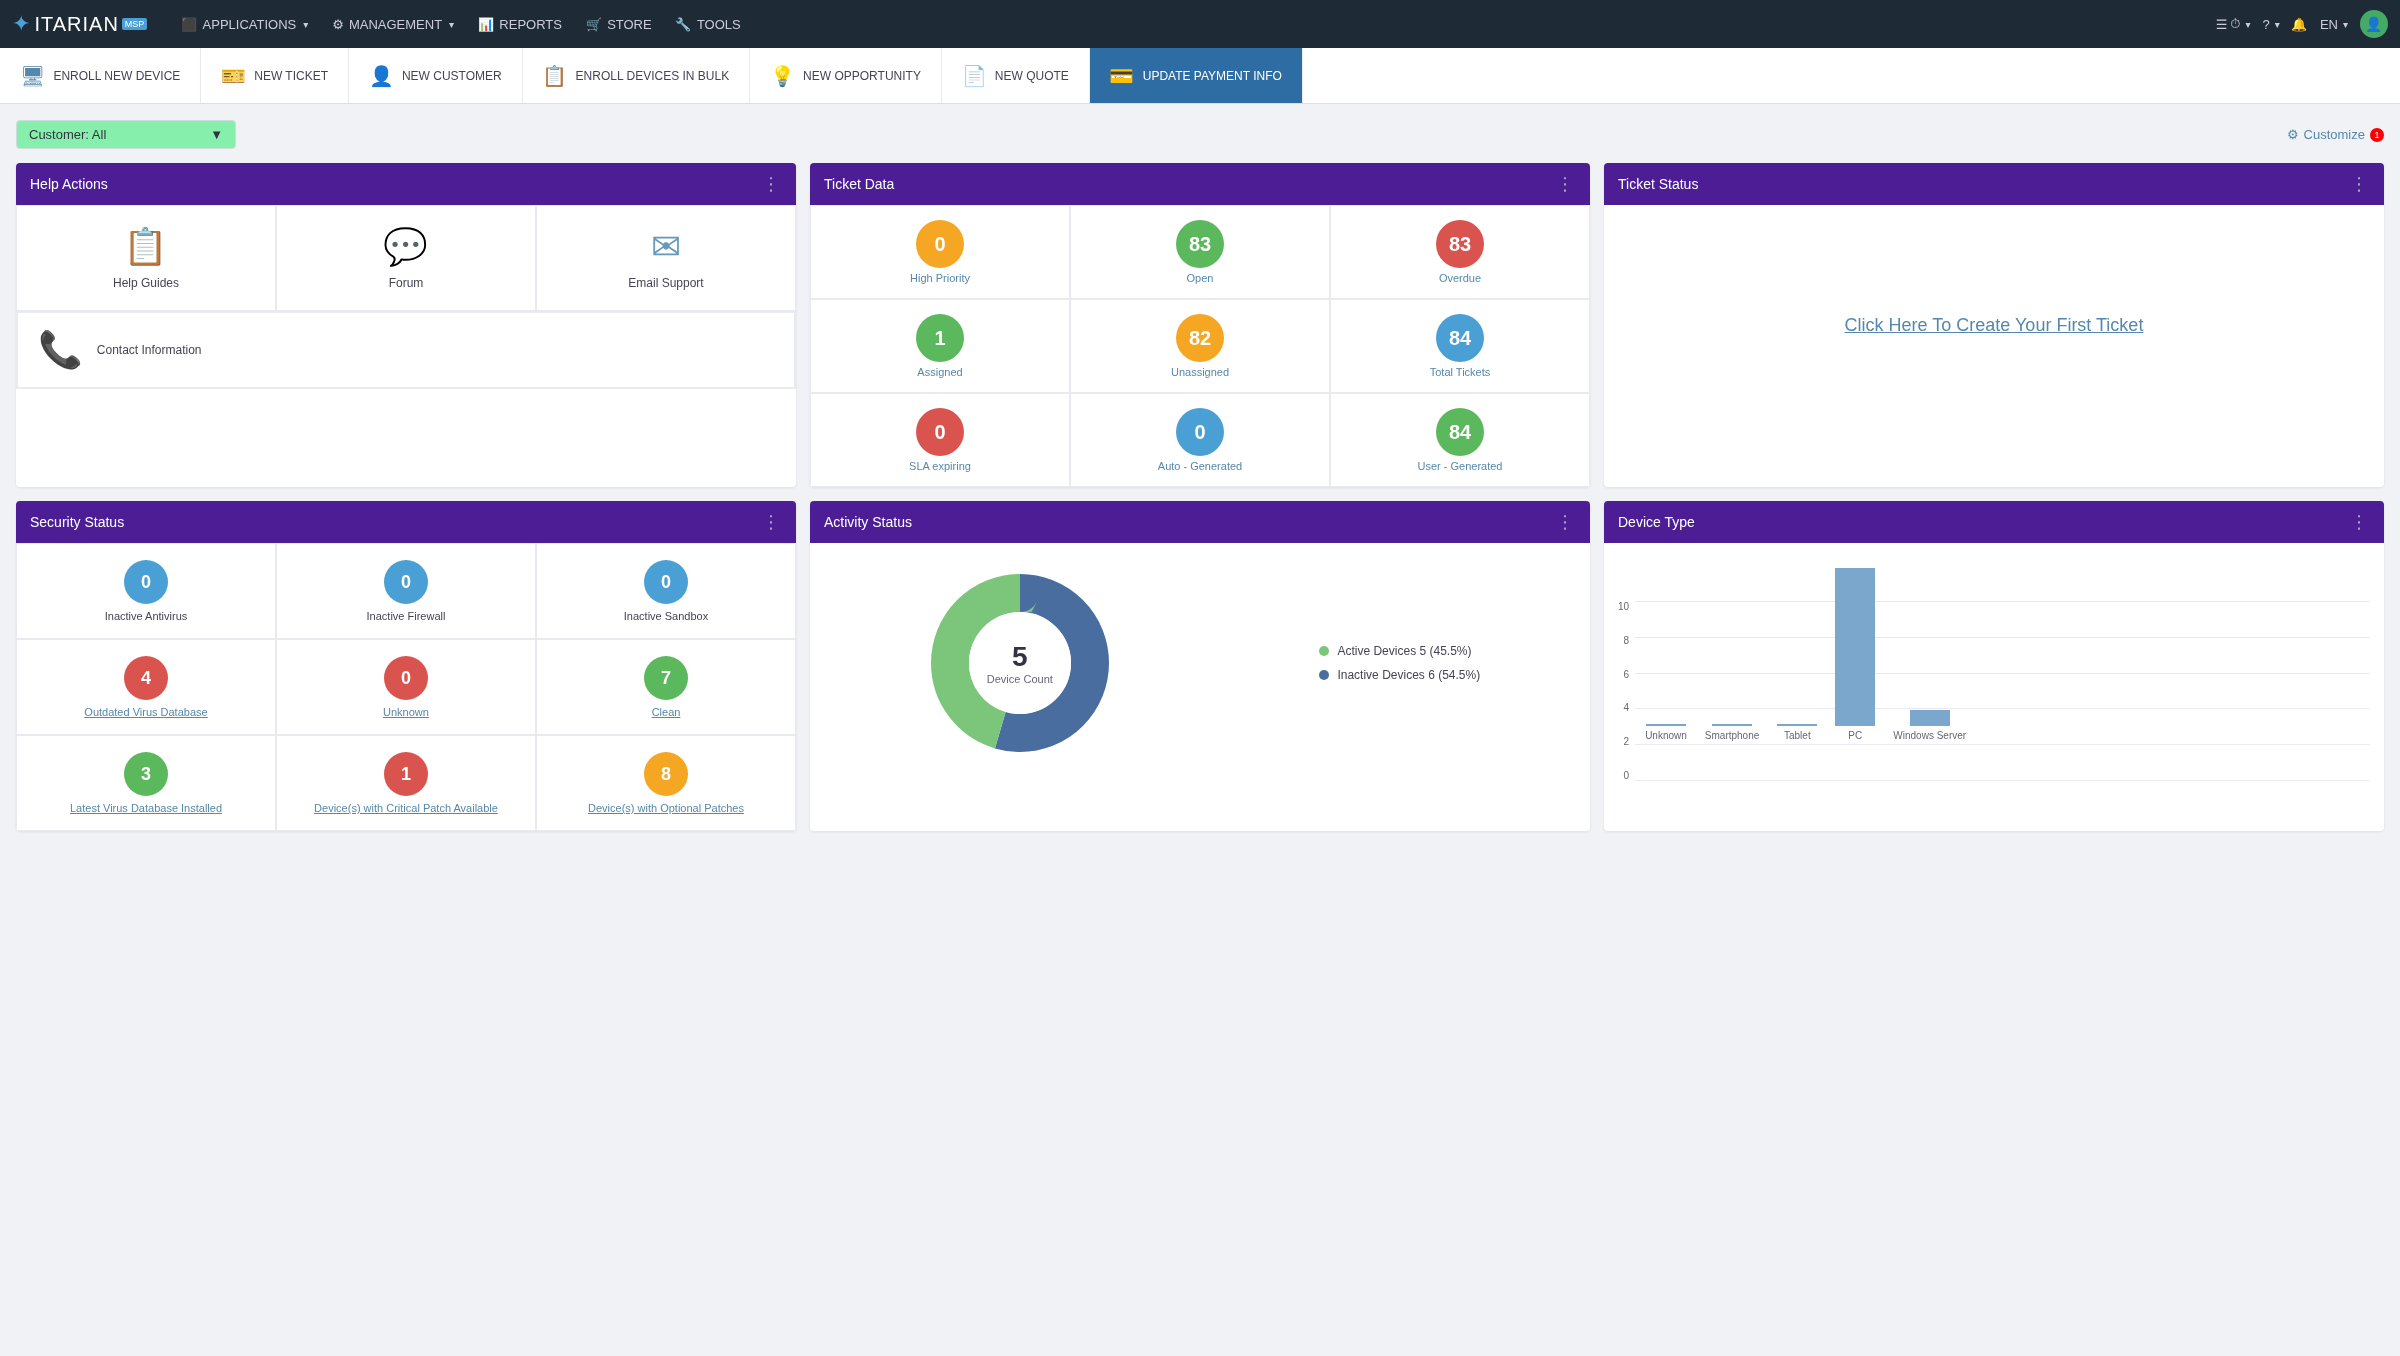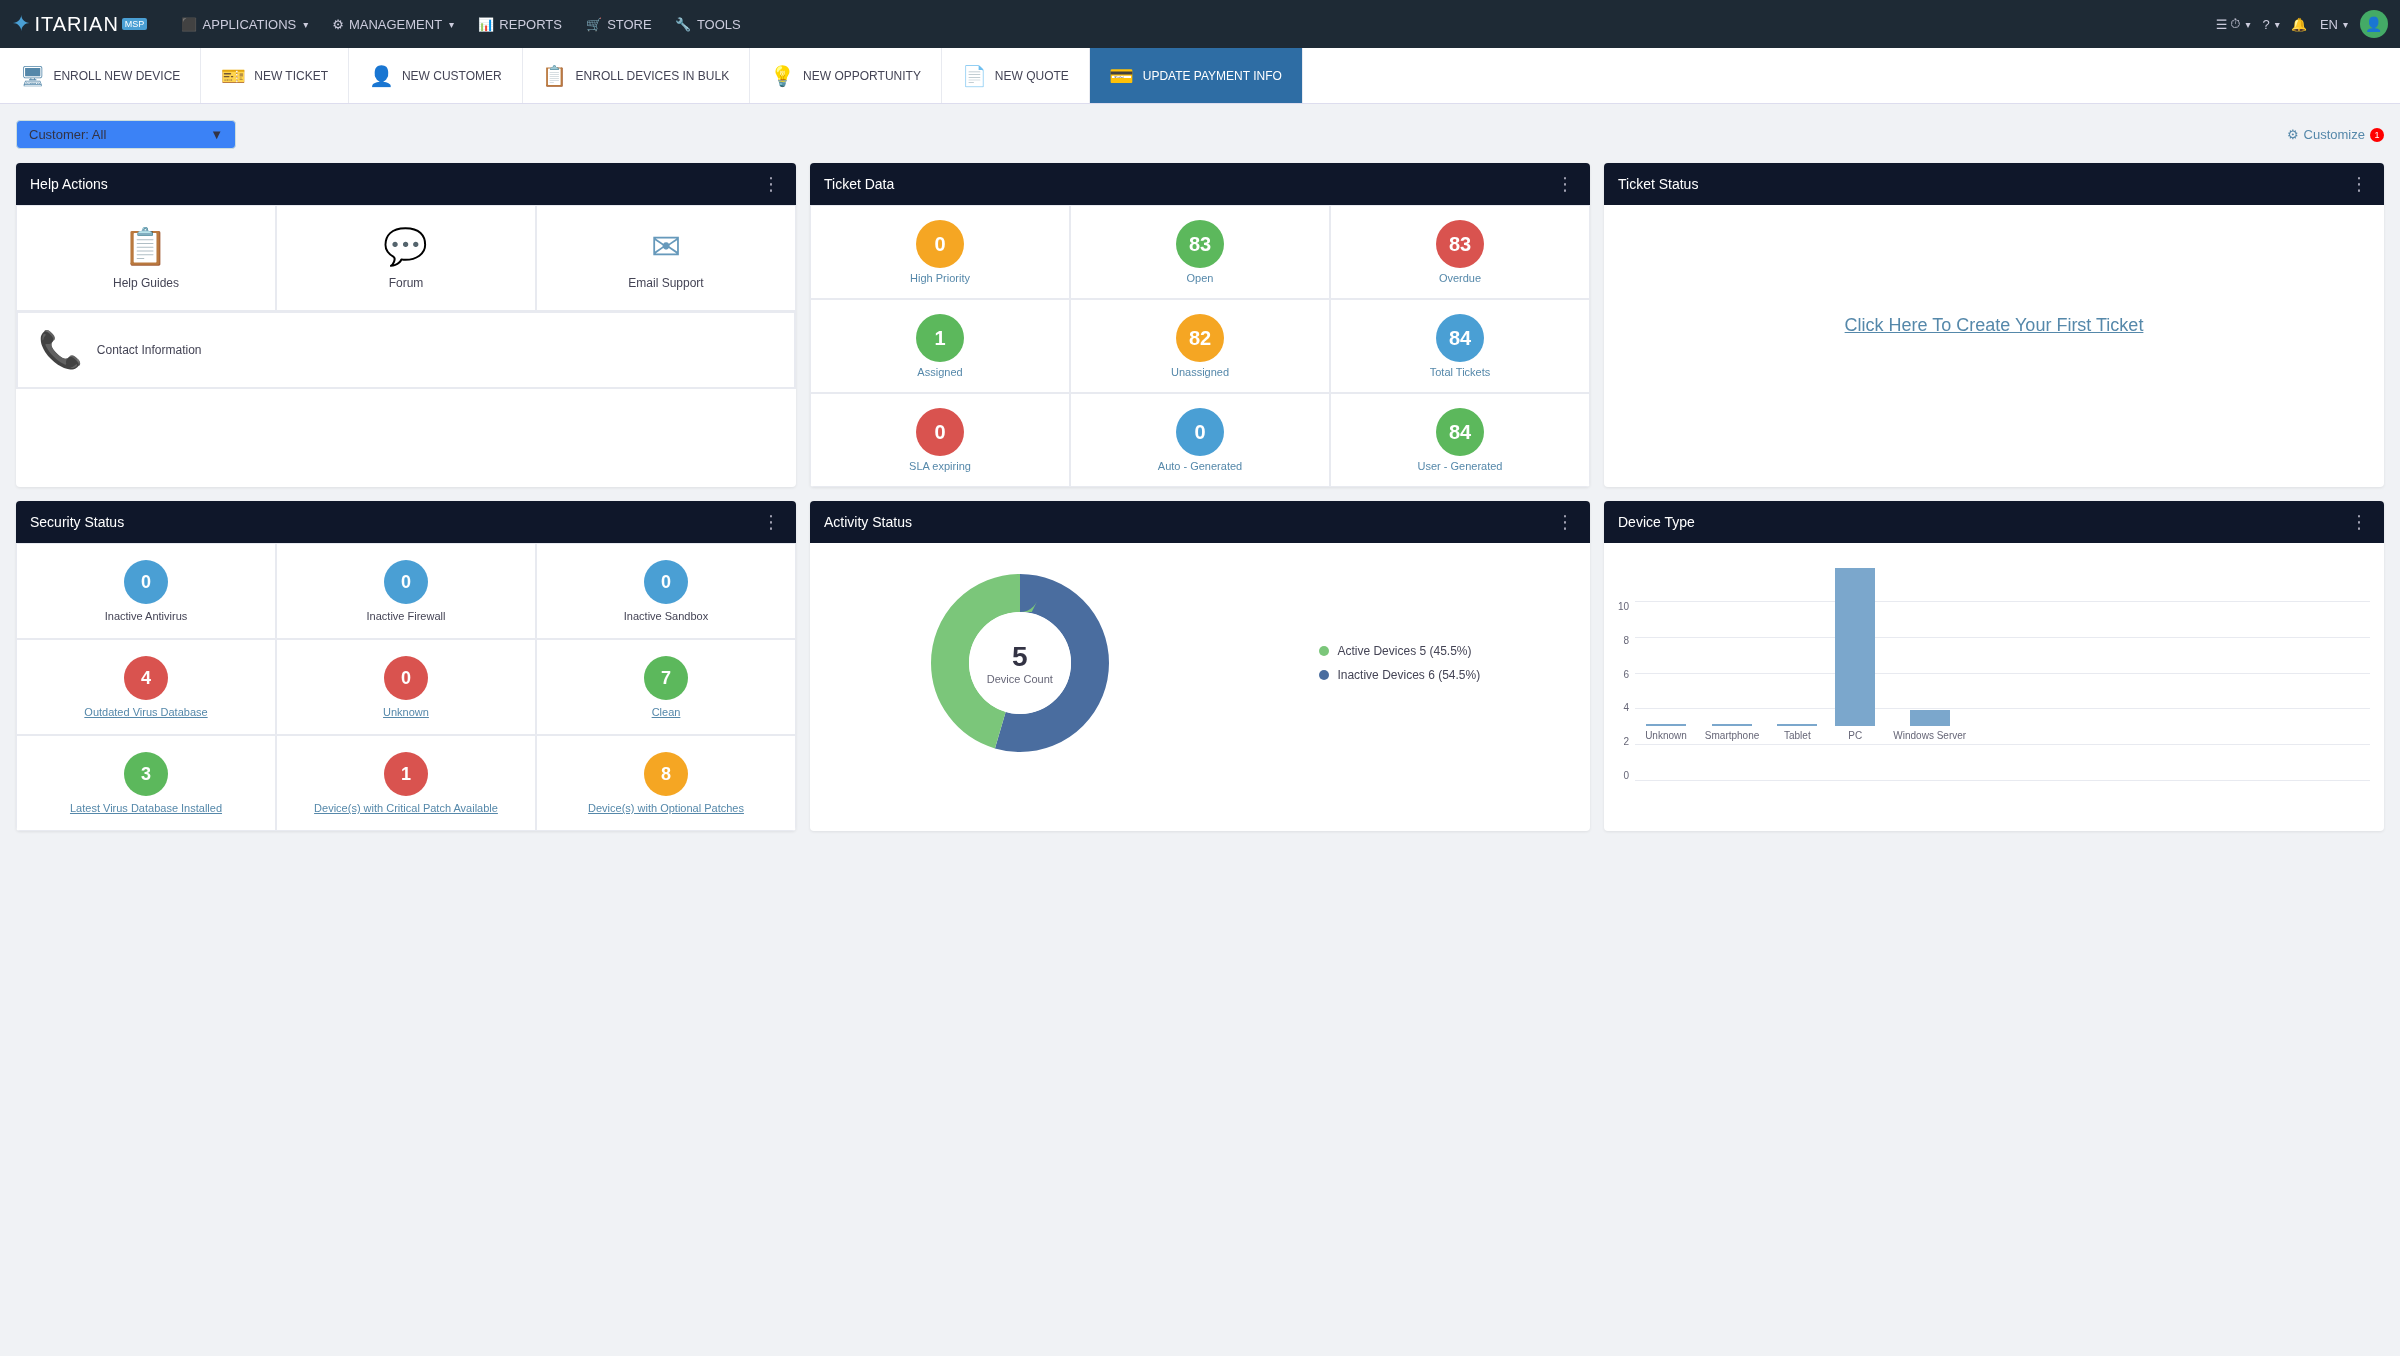--- a/index.html
+++ b/index.html
@@ -50,32 +50,32 @@
     .update-payment .qi-icon { color: #fff; }
 
     
     .main-content { padding: 16px; }
 
     
     .customer-bar { display: flex; align-items: center; justify-content: space-between; margin-bottom: 14px; }
     .customer-select {
       display: flex; align-items: center; gap: 6px;
       border: 1px solid #cdd; padding: 6px 12px; border-radius: 4px;
-      background: #3b82f6; cursor: pointer; min-width: 220px; color: #334;
+      background: #86efac; cursor: pointer; min-width: 220px; color: #334;
     }
     .customize-btn { color: #5588aa; cursor: pointer; font-size: 13px; display: flex; align-items: center; gap: 5px; }
     .customize-badge { background: red; color: #fff; font-size: 9px; width: 14px; height: 14px; border-radius: 50%; display: flex; align-items: center; justify-content: center; }
 
     
     .dash-row { display: grid; grid-template-columns: 1fr 1fr 1fr; gap: 14px; margin-bottom: 14px; }
 
     
     .panel { background: #fff; border-radius: 4px; overflow: hidden; box-shadow: 0 1px 3px rgba(0,0,0,0.08); }
     .panel-header {
-      background: #0f172a;
+      background: #4c1d95;
       color: #fff;
       padding: 10px 14px;
       font-size: 14px;
       font-weight: 500;
       display: flex;
       align-items: center;
       justify-content: space-between;
     }
     .panel-dots { cursor: pointer; font-size: 18px; color: #aab; letter-spacing: 2px; }
     .panel-body { padding: 14px; }

